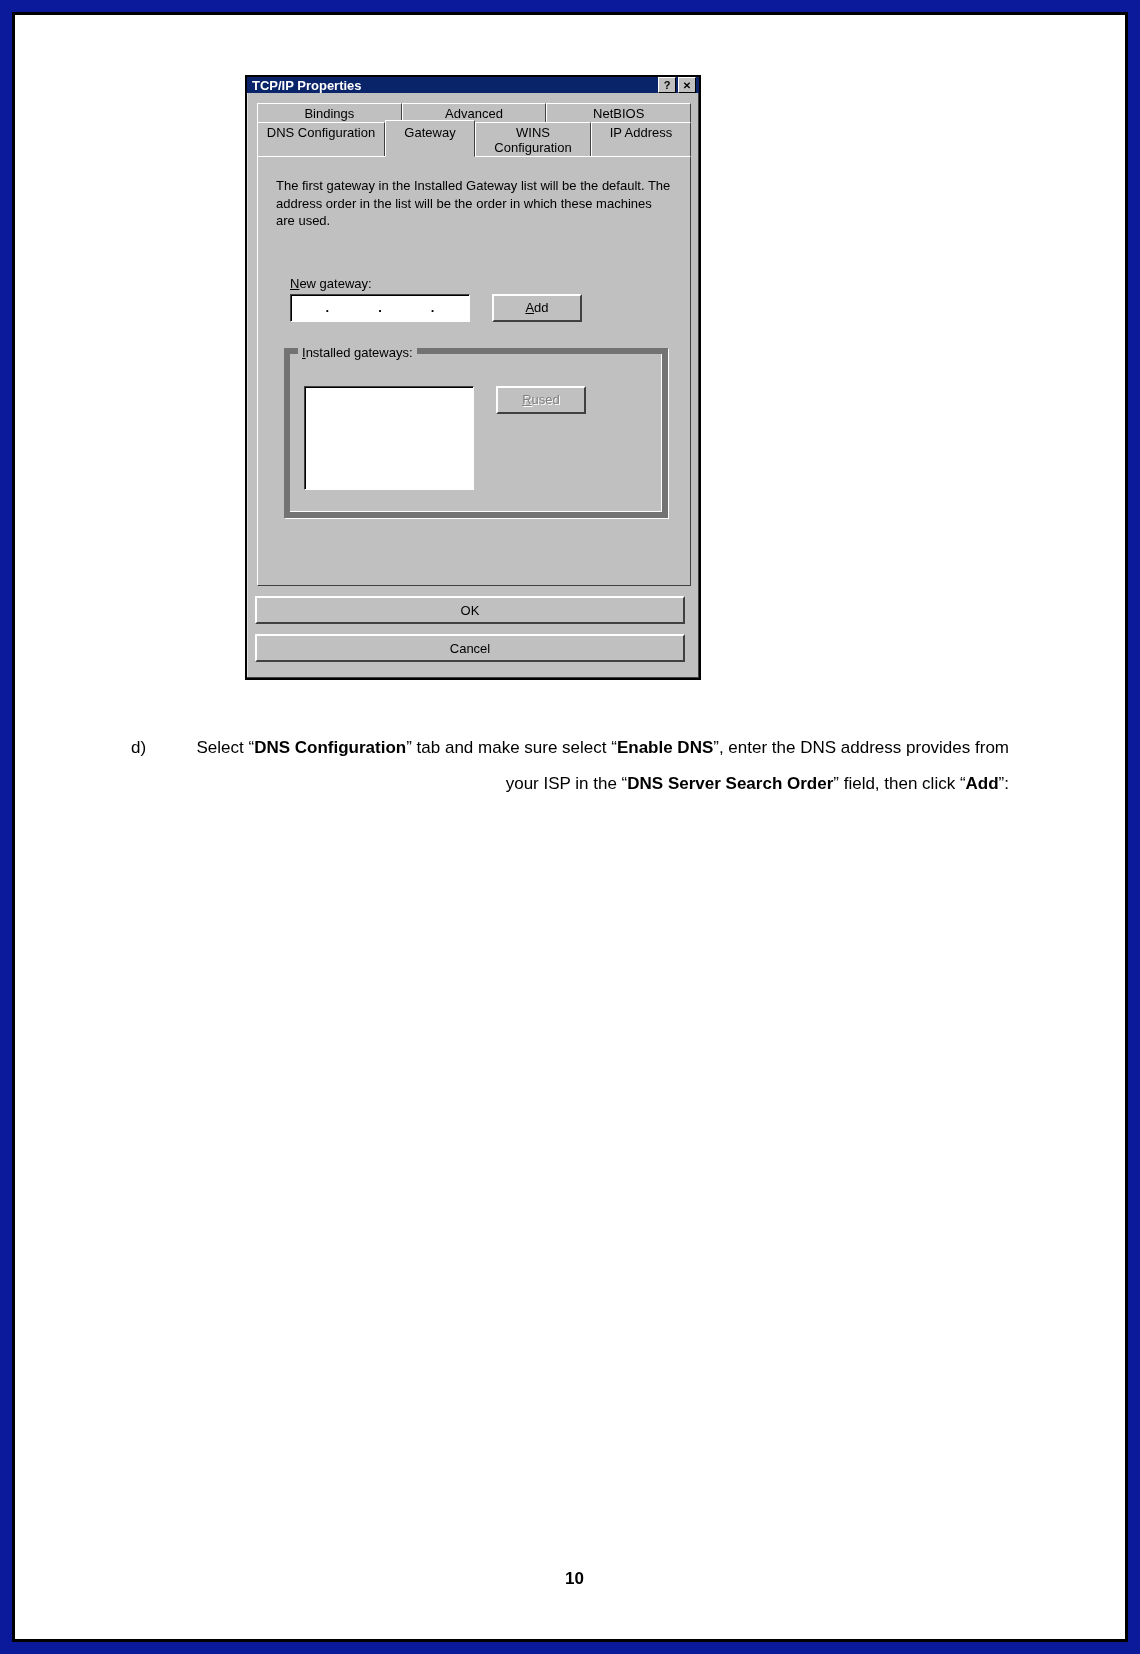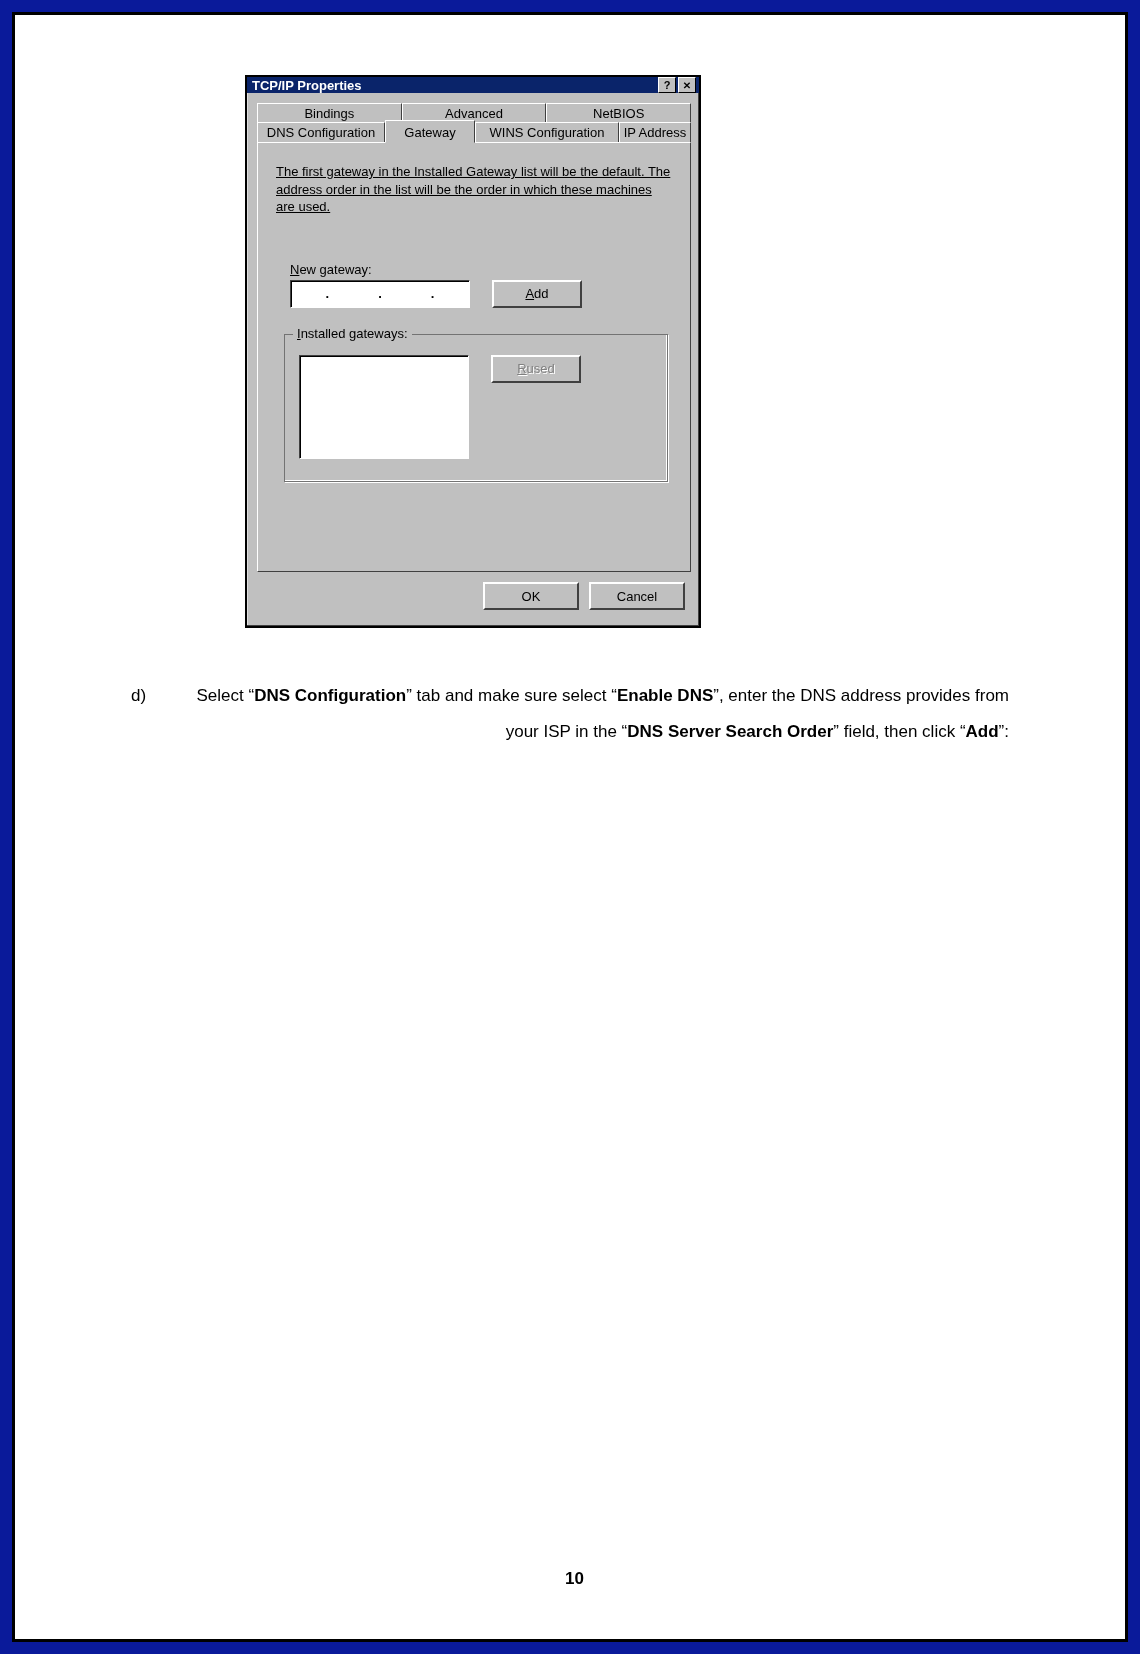--- a/index.html
+++ b/index.html
@@ -111,21 +111,20 @@
     margin-right: 0;
     margin-top: -1px;
     padding: 20px 18px 18px 18px;
     min-height: 430px;
     position: relative;
   }
   .desc-text {
     font-size: 13px;
     line-height: 1.35;
     margin-bottom: 46px;
-    text-decoration: underline;
   }
   .field-block {
     margin-left: 14px;
     margin-bottom: 26px;
   }
   .label {
     font-size: 13px;
     margin-bottom: 3px;
   }
   .underline-first { text-decoration: underline; }
@@ -164,26 +163,26 @@
     display: flex;
     align-items: center;
     justify-content: center;
   }
   .win-button.disabled {
     color: #808080;
     text-shadow: 1px 1px 0 #fff;
   }
   
   .groupbox {
-    border: 1px solid #737373;
+    border: 6px solid #737373;
     box-shadow: inset -1px -1px 0 #fff, 1px 1px 0 #fff;
     position: relative;
     margin-left: 8px;
     margin-right: 4px;
-    padding: 20px 14px 22px 14px;
+    padding: 32px 14px 22px 14px;
     margin-top: 10px;
   }
   .groupbox-title {
     position: absolute;
     top: -9px;
     left: 8px;
     background: #c0c0c0;
     padding: 0 4px;
     font-size: 13px;
   }
@@ -195,20 +194,21 @@
     border-left: 1px solid #404040;
     border-right: 1px solid #fff;
     border-bottom: 1px solid #fff;
     box-shadow: inset 1px 1px 0 #000;
   }
   .dialog-footer {
     display: flex;
     justify-content: flex-end;
     gap: 10px;
     padding: 10px 6px 8px 0;
+    flex-direction: column;
   }
   .ok-btn, .cancel-btn {
     min-width: 96px;
     height: 28px;
     background: #c0c0c0;
     border-top: 2px solid #fff;
     border-left: 2px solid #fff;
     border-right: 2px solid #404040;
     border-bottom: 2px solid #404040;
     font-size: 13px;
@@ -261,21 +261,21 @@
     <div class="dialog-body">
       <div class="tab-rows">
         <div class="tab-row top">
           <div class="tab" style="flex:1">Bindings</div>
           <div class="tab" style="flex:1">Advanced</div>
           <div class="tab" style="flex:1">NetBIOS</div>
         </div>
         <div class="tab-row bottom">
           <div class="tab" style="width:128px">DNS Configuration</div>
           <div class="tab active" style="width:90px">Gateway</div>
-          <div class="tab" style="width:144px">WINS Configuration</div>
+          <div class="tab" style="width:116px">WINS Configuration</div>
           <div class="tab" style="flex:1">IP Address</div>
         </div>
       </div>
       <div class="tab-panel">
         <div class="desc-text">The first gateway in the Installed Gateway list will be the default. The address order in the list will be the order in which these machines are used.</div>
 
         <div class="field-block">
           <div class="label"><span class="underline-first">N</span><span>ew gateway:</span></div>
           <div class="row">
             <div class="ip-input">

